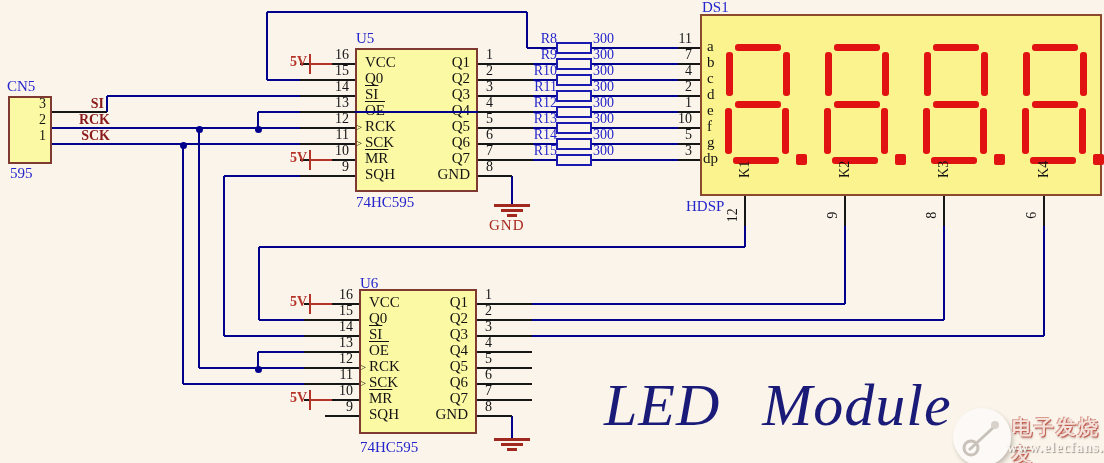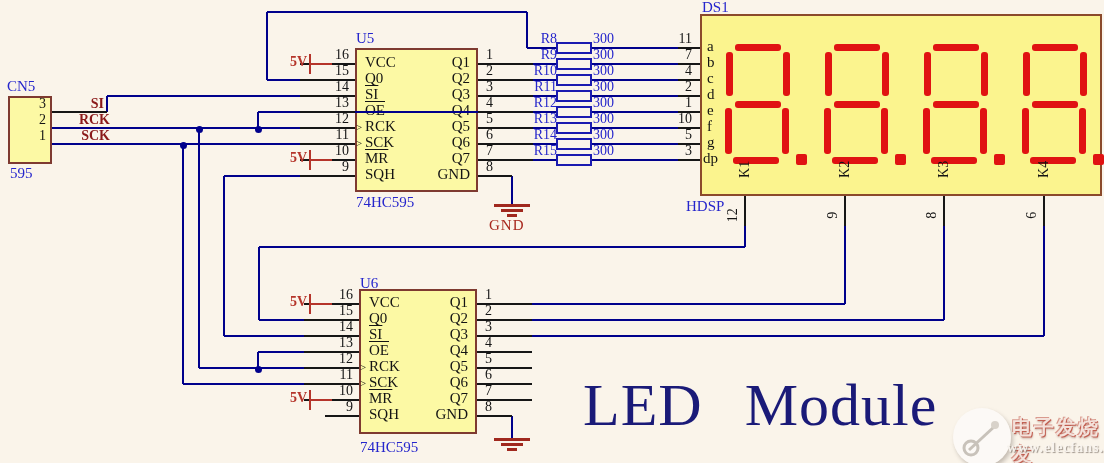--- a/index.html
+++ b/index.html
@@ -32,21 +32,21 @@
   .wm-cn{position:absolute;font-size:20px;font-weight:bold;color:rgba(246,232,226,0.95);
          text-shadow:1px 1px 0 rgba(190,80,66,0.85),-1px -1px 0 rgba(190,80,66,0.55),1px 2px 2px rgba(120,60,50,0.4);
          letter-spacing:2px;}
   .wm-url{position:absolute;font-size:14px;font-weight:bold;color:rgba(250,246,240,0.95);
           text-shadow:1px 1px 1px rgba(150,140,130,0.9);letter-spacing:1px;}
 </style>
 </head>
 <body>
 
 <div id="canvas">
-  <div class="title t" style="left:583px;top:374px;">LED  Module</div>
+  <div class="title t" style="left:604px;top:374px;font-style:italic;">LED  Module</div>
 
   <div id="dyn">
       <div class="box" style="left: 8px; top: 96px; width: 44px; height: 68px;"></div>
       <div class="t blue" style="left: 7px; top: 79px;">CN5</div>
       <div class="t blue" style="left: 10px; top: 166px;">595</div>
       <div class="t pnum ral" style="left: 16px; top: 97px; width: 30px;">3</div>
       <div class="t pnum ral" style="left: 16px; top: 113px; width: 30px;">2</div>
       <div class="t pnum ral" style="left: 16px; top: 129px; width: 30px;">1</div>
       <div class="t maroon ral" style="left: 44px; top: 97px; width: 60px;">SI</div>
       <div class="t maroon ral" style="left: 50px; top: 113px; width: 60px;">RCK</div>

